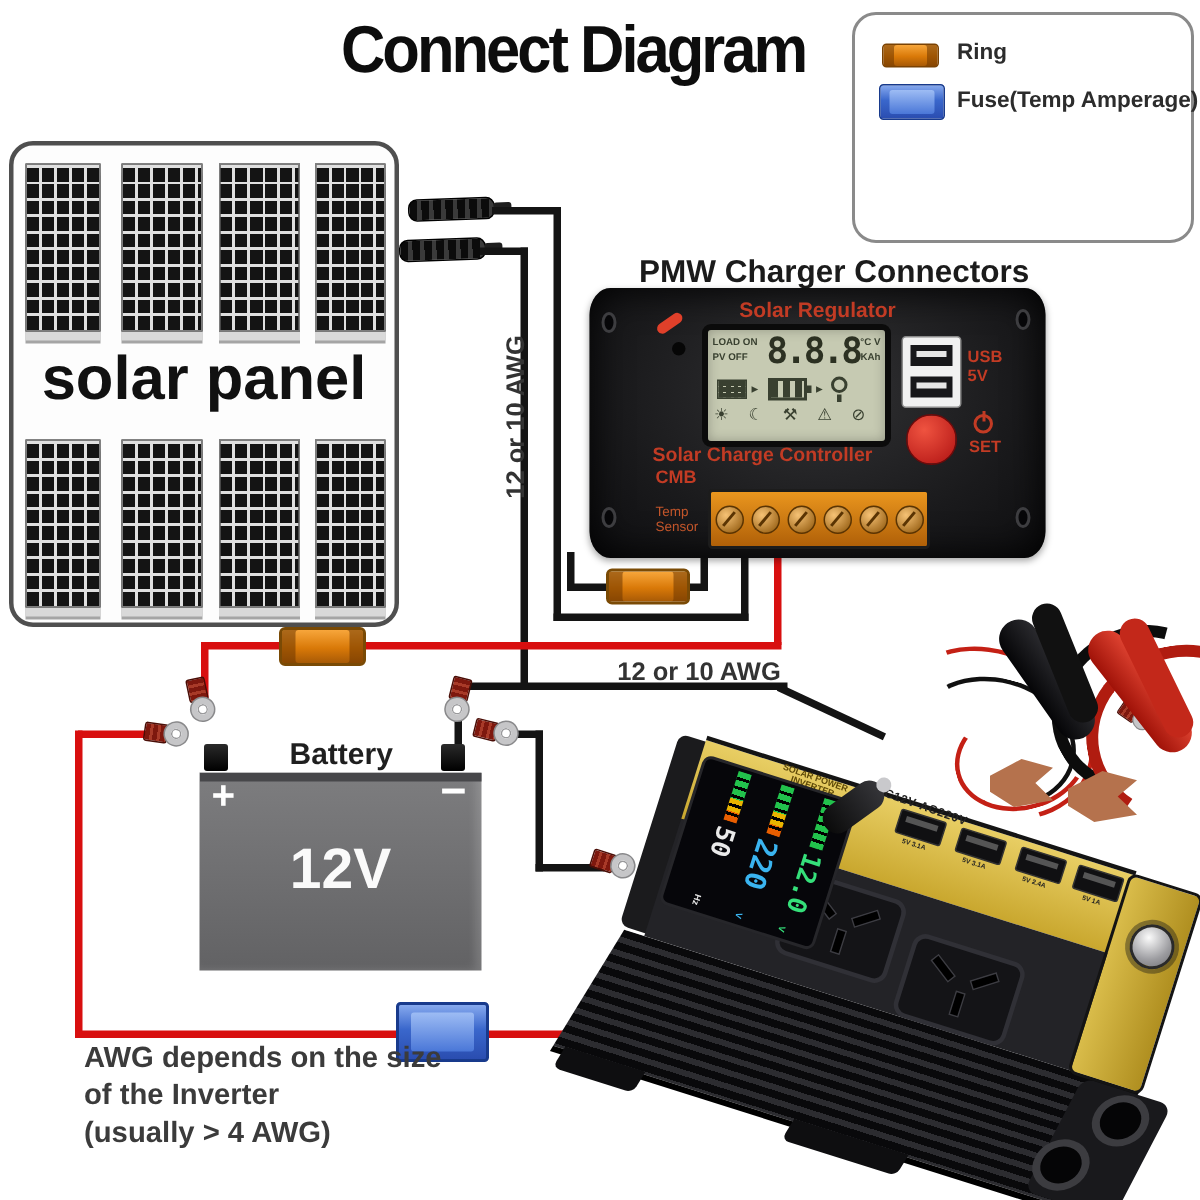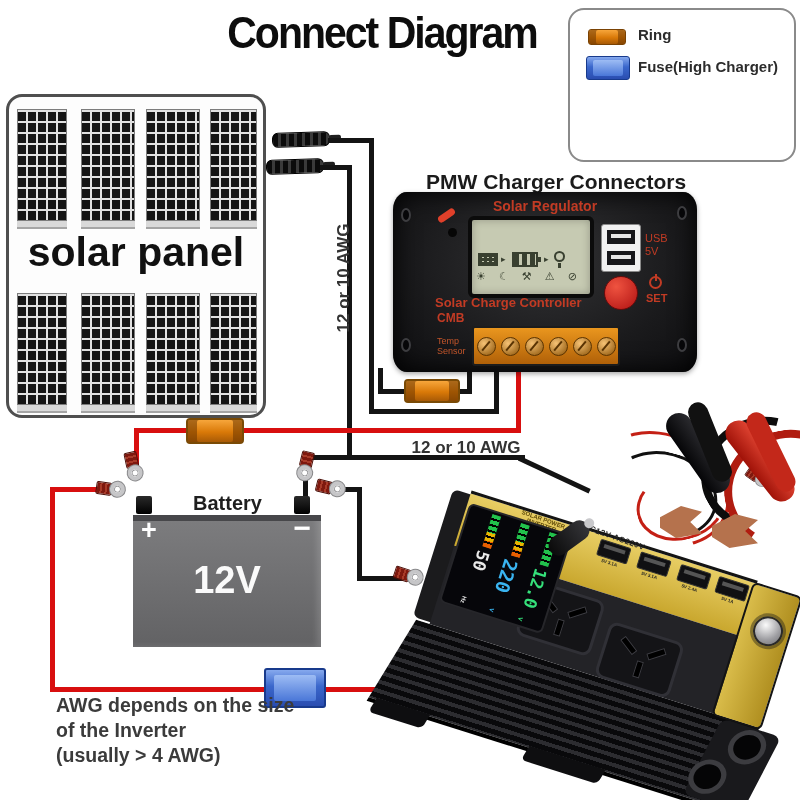--- a/index.html
+++ b/index.html
@@ -87,21 +87,21 @@
   .ctl-sub{position:absolute;left:42px;top:103px;font-size:13px;font-weight:bold;color:#c23b24;}
   .ctl-model{position:absolute;left:44px;top:119px;font-size:12px;font-weight:bold;color:#c23b24;}
   .temp{position:absolute;left:44px;top:144px;font-size:9px;color:#c2552a;line-height:10px;}
   .tblock{position:absolute;left:79px;top:134px;width:148px;height:40px;border:2px solid #1c1c1c;border-radius:3px;
        background:linear-gradient(180deg,#ea961e,#b06008);display:flex;align-items:center;justify-content:space-around;box-sizing:border-box;}
   .tscrew{width:17px;height:17px;border-radius:50%;border:1px solid #5a3403;background:radial-gradient(circle at 35% 32%,#f6c275,#8a5206);position:relative;}
   .tscrew i{position:absolute;left:7px;top:2px;width:2px;height:12px;background:#5a3403;transform:rotate(40deg);}
   .usb{position:absolute;left:208px;top:32px;width:40px;height:48px;background:#f1f1f1;border:1px solid #8a8a8a;border-radius:3px;box-sizing:border-box;}
   .usb .p{position:absolute;left:5px;width:28px;height:14px;background:#17171a;}
   .usb .p i{position:absolute;left:4px;top:4px;width:20px;height:4px;background:#e6e6e6;}
-  .usb-lab{position:absolute;left:252px;top:40px;font-size:11px;font-weight:normal;color:#c23b24;line-height:13px;}
+  .usb-lab{position:absolute;left:252px;top:40px;font-size:11px;font-weight:bold;color:#c23b24;line-height:13px;}
   .redbtn{position:absolute;left:211px;top:84px;width:32px;height:32px;border-radius:50%;border:1px solid #6b0b0b;
        background:radial-gradient(circle at 35% 30%,#ef5340,#b01212);}
   .pwr{position:absolute;left:256px;top:84px;width:13px;height:13px;border:2px solid #c23b24;border-radius:50%;box-sizing:border-box;}
   .pwr i{position:absolute;left:4px;top:-4px;width:2px;height:7px;background:#c23b24;}
   .setlab{position:absolute;left:253px;top:100px;font-size:11px;font-weight:bold;color:#c23b24;}
   
   .note{left:56px;top:693px;font-size:19.5px;font-weight:600;color:#3b3b3b;line-height:25px;}
   
   .inv{left:468px;top:502px;width:0;height:0;}
   .invrot{position:absolute;left:0;top:0;transform:rotate(17.5deg);transform-origin:0 0;}
@@ -156,21 +156,21 @@
           <span class="leg-fuse"></span>
         </span>
       <span class="llab">Ring</span>
     </div>
     <div class="lrow" style="top:44px;">
       <span class="licon">
           <span class="leg-fuseb">
             <i></i>
           </span>
         </span>
-      <span class="llab">Fuse(High Charger)</span>
+      <span class="llab">Fuse(Temp Amperage)</span>
     </div>
   </div>
 
   <div class="abs solar">
     <div class="cell" style="left:8px;top:12px;width:50px;height:112px;"></div>
     <div class="cell" style="left:72px;top:12px;width:54px;height:112px;"></div>
     <div class="cell" style="left:137px;top:12px;width:54px;height:112px;"></div>
     <div class="cell" style="left:201px;top:12px;width:47px;height:112px;"></div>
     <div class="cell" style="left:8px;top:196px;width:50px;height:112px;"></div>
     <div class="cell" style="left:72px;top:196px;width:54px;height:112px;"></div>
@@ -257,20 +257,31 @@
   <div class="abs ctl-title">PMW Charger Connectors</div>
   <div class="abs ctl">
     <div class="brand">Solar Regulator</div>
     <span class="led"></span>
     <span class="ledhole"></span>
     <span class="screwhole" style="left:8px;top:16px;"></span>
     <span class="screwhole" style="left:284px;top:14px;"></span>
     <span class="screwhole" style="left:8px;top:146px;"></span>
     <span class="screwhole" style="left:284px;top:146px;"></span>
     <div class="lcd">
+      <div class="r1">
+        <div class="stat">
+          <span>LOAD ON</span><br>
+          <span>PV OFF</span>
+        </div>
+        <div class="dig">8.8.8</div>
+        <div class="unit">
+          <span>°C V</span><br>
+          <span>KAh</span>
+        </div>
+      </div>
       <div class="r2">
         <span class="pvicon"></span>
         <span class="arr" style="left:23px;">▸</span>
         <span class="batticon">
             <i></i>
           </span>
         <span class="arr" style="left:66px;">▸</span>
         <span class="bulb">
             <i></i>
           </span>

